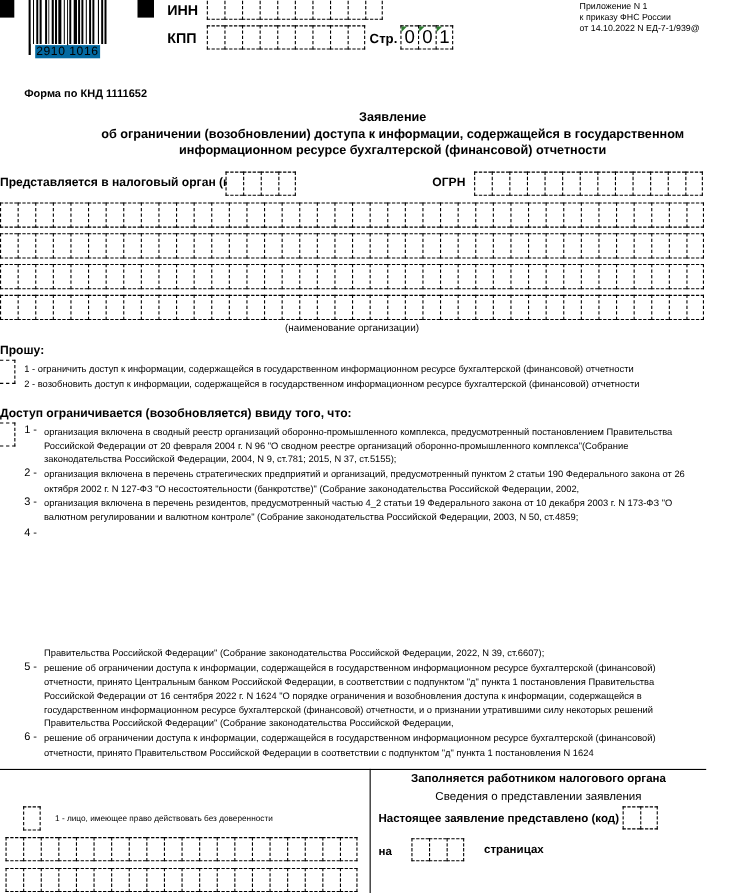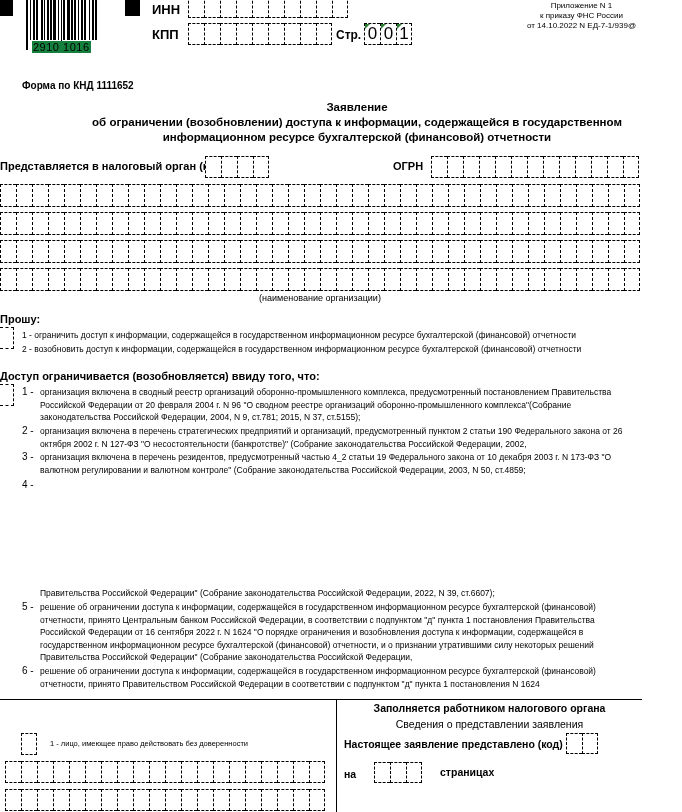--- a/index.html
+++ b/index.html
@@ -6,21 +6,21 @@
   html, body { width: 682px; height: 812px; overflow: hidden; background: #fff; }
   body { position: relative; font-family: "Liberation Sans", sans-serif; color: #000; }
   .abs { position: absolute; }
   .cells { position: absolute; display: flex; height: 22px; }
   .cell { width: 16px; height: 100%; border-top: 1px dashed #000; border-bottom: 1px dashed #000; border-left: 1px dashed #000; }
   .cell:last-child { border-right: 1px dashed #000; }
   .marker { position: absolute; width: 14px; height: 22px; border-top: 1px dashed #000; border-right: 1px dashed #000; border-bottom: 1px dashed #000; }
   .square { position: absolute; background: #000; }
   .barcode { position: absolute; left: 26px; top: 0; width: 84px; height: 28px; display: flex; align-items: flex-start; gap: 0; }
   .bar { height: 100%; background: #000; }
-  .bc-num { position: absolute; left: 32px; top: 41px; font-size: 11px; letter-spacing: 0.5px; background: #15803d; padding: 0 1px; }
+  .bc-num { position: absolute; left: 32px; top: 41px; font-size: 11px; letter-spacing: 0.5px; background: #0369a1; padding: 0 1px; }
   .lbl { position: absolute; font-size: 13px; font-weight: bold; }
   .small { font-size: 8px; line-height: 10px; }
   .tiny { font-size: 8.5px; line-height: 12.5px; }
   .bold { font-weight: bold; }
   .center { text-align: center; }
   .page-cell { position: relative; width: 16px; height: 22px; border-top: 1px dashed #000; border-bottom: 1px dashed #000; border-left: 1px dashed #000; font-size: 17px; line-height: 20px; text-align: center; }
   .page-cell:last-child { border-right: 1px dashed #000; }
   .page-cell::before { content: ""; position: absolute; left: 0; top: 0; width: 0; height: 0; border-top: 5px solid #2e7d32; border-right: 5px solid transparent; }
   .reason { position: absolute; left: 22px; width: 620px; font-size: 8.5px; line-height: 12.5px; }
   .reason .num { position: absolute; left: 0; top: 0; width: 16px; font-size: 10px; }
@@ -104,21 +104,21 @@
     <div class="cell"></div>
     <div class="cell"></div>
   </div>
 <div class="lbl" style="left:336px;top:28px;font-size:12px;">Стр.</div>
 <div class="abs" id="page-cells" style="left:364px;top:23px;display:flex;">
     <div class="page-cell">0</div>
     <div class="page-cell">0</div>
     <div class="page-cell">1</div>
   </div>
 
-<div class="abs small" style="right:46px;top:1px;text-align:center;">
+<div class="abs small" style="right:46px;top:1px;text-align:left;">
   <div>Приложение N 1</div>
   <div>к приказу ФНС России</div>
   <div>от 14.10.2022 N ЕД-7-1/939@</div>
 </div>
 
 <div class="lbl bold" style="left:22px;top:80px;font-size:10px;">Форма по КНД 1111652</div>
 <div class="abs center bold" style="left:16px;top:100px;width:682px;font-size:11.5px;line-height:15px;">
   <div>Заявление</div>
   <div>об ограничении (возобновлении) доступа к информации, содержащейся в государственном</div>
   <div>информационном ресурсе бухгалтерской (финансовой) отчетности</div>

